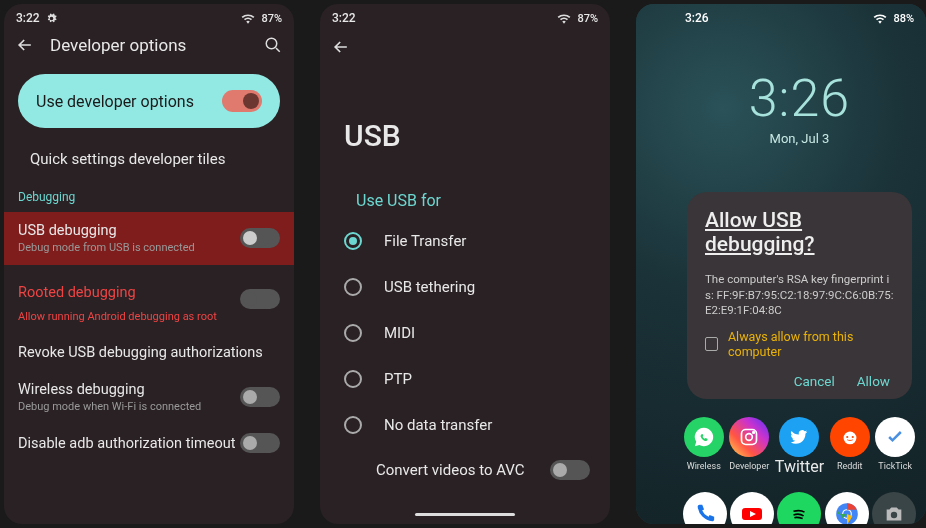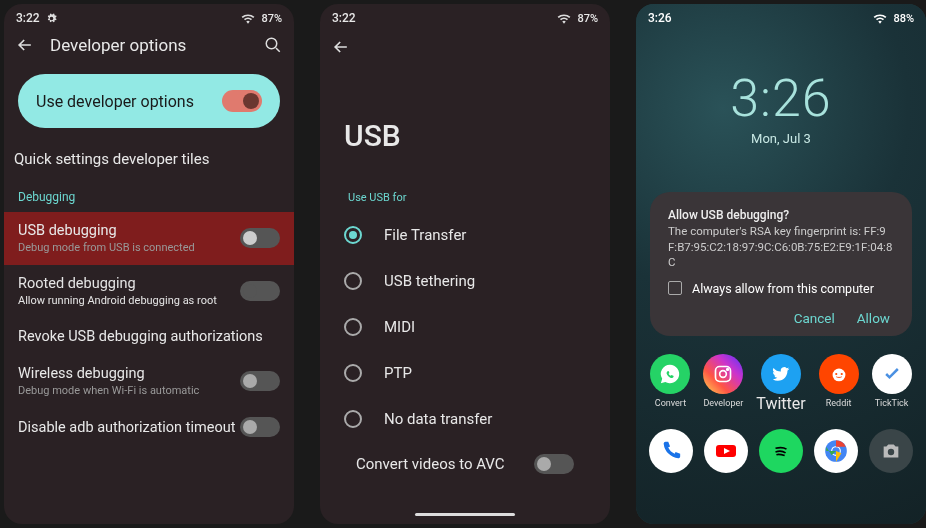--- a/index.html
+++ b/index.html
@@ -1,20 +1,20 @@
 <!DOCTYPE html>
 <html><head>
 <meta charset="utf-8">
 <style>
   * { box-sizing: border-box; margin: 0; padding: 0; }
   body { background: #1a1a1a; width: 926px; height: 528px; display: flex; gap: 0; font-family: -apple-system, BlinkMacSystemFont, "Segoe UI", Roboto, sans-serif; overflow: hidden; }
   .phone { flex: 0 0 auto; background: #2a2124; border-radius: 18px; overflow: hidden; position: relative; color: #e8e8e8; }
   .phone.p1 { width: 290px; height: 520px; margin: 4px 0 4px 4px; }
   .phone.p2 { width: 290px; height: 520px; margin: 4px 0 4px 26px; }
-  .phone.p3 { width: 290px; height: 520px; margin: 4px 0 4px 26px; }
+  .phone.p3 { width: 290px; height: 520px; margin: 4px 0 4px 26px; padding-left: 37px; }
 
   .statusbar { display: flex; align-items: center; padding: 7px 12px 3px; font-size: 12px; font-weight: 500; }
   .statusbar .time { flex: 0 0 auto; }
   .statusbar .spacer { flex: 1; }
   .statusbar .wifi-icon { margin-right: 6px; }
   .statusbar .batt { font-size: 11px; }
   .gear { margin-left: 6px; display:inline-block; }
 
   .appbar { display: flex; align-items: center; padding: 6px 10px 10px; }
   .appbar .title { font-size: 17px; font-weight: 400; margin-left: 14px; flex:1; }
@@ -25,57 +25,57 @@
   .pill .label { color: #1a1a1a; font-size: 16px; flex:1; }
   .toggle { width: 40px; height: 22px; border-radius: 11px; position:relative; }
   .toggle .knob { width:16px; height:16px; border-radius:50%; position:absolute; top:3px; }
   .toggle.on .knob { right:3px; }
   .pill .toggle { background:#e07a6e; }
   .pill .toggle .knob { background:#6b3730; }
 
   .row-toggle { width: 40px; height: 20px; border-radius: 10px; background:#555; position:relative; }
   .row-toggle .knob { width:14px; height:14px; border-radius:50%; background:#aaa; position:absolute; top:3px; left:3px; }
 
-  .section-hdr { font-size: 15px; padding: 4px 10px 12px; color:#e8e8e8; }
+  .section-hdr { font-size: 15px; padding: 4px 26px 12px; color:#e8e8e8; }
   .section-sub { font-size: 12px; color:#6cd7d0; padding: 10px 14px 8px; }
   .setting-row { padding: 10px 14px; display:flex; align-items:center; }
   .setting-row .txt { flex:1; }
   .setting-row .title { font-size: 14.5px; color:#e8e8e8; }
   .setting-row .desc { font-size: 11px; color:#999; margin-top:2px; line-height:1.25; }
   .setting-row.hl { background:#7f1d1d;gap:32px; }
-  .setting-row.disabled .title, .setting-row.disabled .desc { color:#e5e5e5; }
+  .setting-row.disabled .title, .setting-row.disabled .desc { color:#ef4444;margin-top:9px; }
 
   
   .p2 .appbar { padding-top: 8px; }
   .p2 .big-title { font-size: 30px; font-weight: 500; padding: 50px 24px 30px; }
-  .p2 .sub-hdr { font-size: 11px; color:#6cd7d0; padding: 8px 28px; }
+  .p2 .sub-hdr { font-size: 16px; color:#6cd7d0; padding: 8px 36px; }
   .radio-row { display:flex; align-items:center; padding: 14px 24px; }
   .radio { width:18px; height:18px; border-radius:50%; border:2px solid #aaa; margin-right:22px; position:relative; }
   .radio.selected { border-color:#6cd7d0; }
   .radio.selected::after { content:""; position:absolute; top:3px; left:3px; width:8px; height:8px; border-radius:50%; background:#6cd7d0; }
   .radio-label { font-size:15px; }
-  .p2 .convert-row { display:flex; align-items:center; padding: 12px 36px; }
+  .p2 .convert-row { display:flex; align-items:center; padding: 12px 20px; margin-left: 36px; }
   .p2 .convert-row .lbl { flex:1; font-size:15px; }
   .navbar-line { position:absolute; bottom:8px; left:50%; transform:translateX(-50%); width:100px; height:3px; border-radius:2px; background:#ddd; }
 
   
   .p3 { background: #1d3a3e; }
   .p3 .statusbar { color:#fff; }
   .p3 .bg-gradient { position:absolute; inset:0; background: radial-gradient(circle at 30% 20%, #2a5258 0%, #1a3238 40%, #132226 100%); }
   .p3 .content { position:relative; z-index:1; }
   .lock-clock { text-align:center; padding-top: 40px; }
   .lock-clock .time { font-size: 52px; font-weight:300; color:#a8e2dc; letter-spacing:1px; }
   .lock-clock .date { font-size: 13px; color:#c8e8e4; margin-top:2px; }
 
   .dialog { margin: 46px 14px 0; background:#3a3538; border-radius:20px; padding: 16px 18px 10px; }
-  .dialog .dtitle { font-size:12px; font-weight:500; color:#eee; margin-bottom:2px; }
+  .dialog .dtitle { font-size:21px; font-weight:500; color:#eee; margin-bottom:16px;text-decoration:underline; }
   .dialog .dtext { font-size:11.5px; color:#ccc; line-height:1.35; margin-bottom:10px; word-break:break-all; }
   .dialog .checkrow { display:flex; align-items:center; margin-bottom:14px; }
   .dialog .checkbox { width:14px; height:14px; border:1.5px solid #aaa; border-radius:2px; margin-right:10px; }
-  .dialog .checklabel { font-size:12.5px; color:#ffffff; }
+  .dialog .checklabel { font-size:12.5px; color:#eab308; }
   .dialog .actions { display:flex; justify-content:flex-end; gap:22px; padding-right:4px; }
   .dialog .actions span { font-size:13.5px; color:#6cd7d0; }
 
   .apps { display:flex; justify-content:space-around; padding: 18px 8px 4px; }
   .app { display:flex; flex-direction:column; align-items:center; }
   .app .icon { width:40px; height:40px; border-radius:50%; display:flex; align-items:center; justify-content:center; }
   .app .lbl { font-size:9px; color:#ddd; margin-top:4px; }
   .dock { display:flex; justify-content:space-around; padding: 12px 8px; }
   .dock .icon { width:44px; height:44px; border-radius:50%; display:flex; align-items:center; justify-content:center; }
 
@@ -149,21 +149,21 @@
 
   <div class="setting-row">
     <div class="txt">
       <div class="title">Revoke USB debugging authorizations</div>
     </div>
   </div>
 
   <div class="setting-row">
     <div class="txt">
       <div class="title">Wireless debugging</div>
-      <div class="desc">Debug mode when Wi-Fi is automatic</div>
+      <div class="desc">Debug mode when Wi-Fi is connected</div>
     </div>
     <span class="row-toggle">
         <span class="knob"></span>
       </span>
   </div>
 
   <div class="setting-row">
     <div class="txt">
       <div class="title">Disable adb authorization timeout</div>
     </div>
@@ -262,21 +262,21 @@
       </div>
     </div>
 
     <div class="apps">
       <div class="app">
         <span class="icon" style="background:#25d366">
           <svg width="22" height="22" viewBox="0 0 24 24" fill="#fff">
               <path d="M12 2a10 10 0 00-8.5 15.3L2 22l4.9-1.4A10 10 0 1012 2zm4 13c-.5 1-2 1.6-3 1.3-2-.6-4-2.6-4.6-4.6-.3-1 .3-2.5 1.3-3l.7.1 1 2-1 .9c.5 1 1.3 1.8 2.3 2.3l.9-1 2 1z"></path>
             </svg>
         </span>
-        <span class="lbl">Convert</span>
+        <span class="lbl">Wireless</span>
       </div>
       <div class="app">
         <span class="icon" style="background:linear-gradient(45deg,#fd5,#f54,#c3c,#53f)">
           <svg width="20" height="20" viewBox="0 0 24 24" fill="none" stroke="#fff" stroke-width="2">
               <rect x="3" y="3" width="18" height="18" rx="5"></rect>
               <circle cx="12" cy="12" r="4"></circle>
               <circle cx="17.5" cy="6.5" r="1" fill="#fff"></circle>
             </svg>
         </span>
         <span class="lbl">Developer</span>

